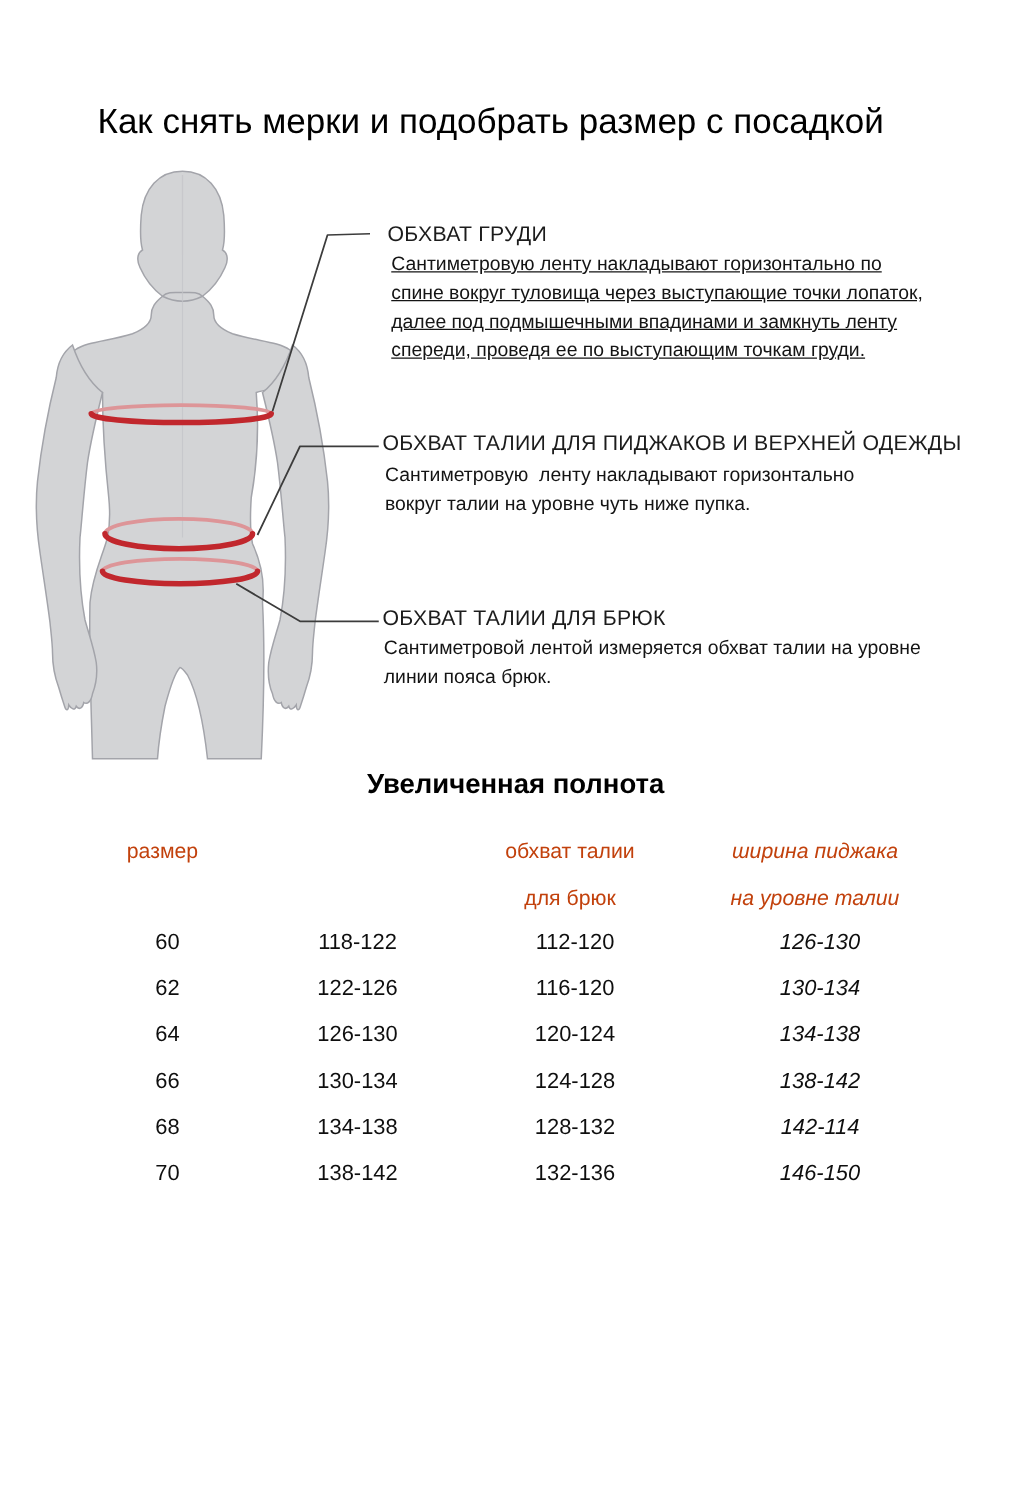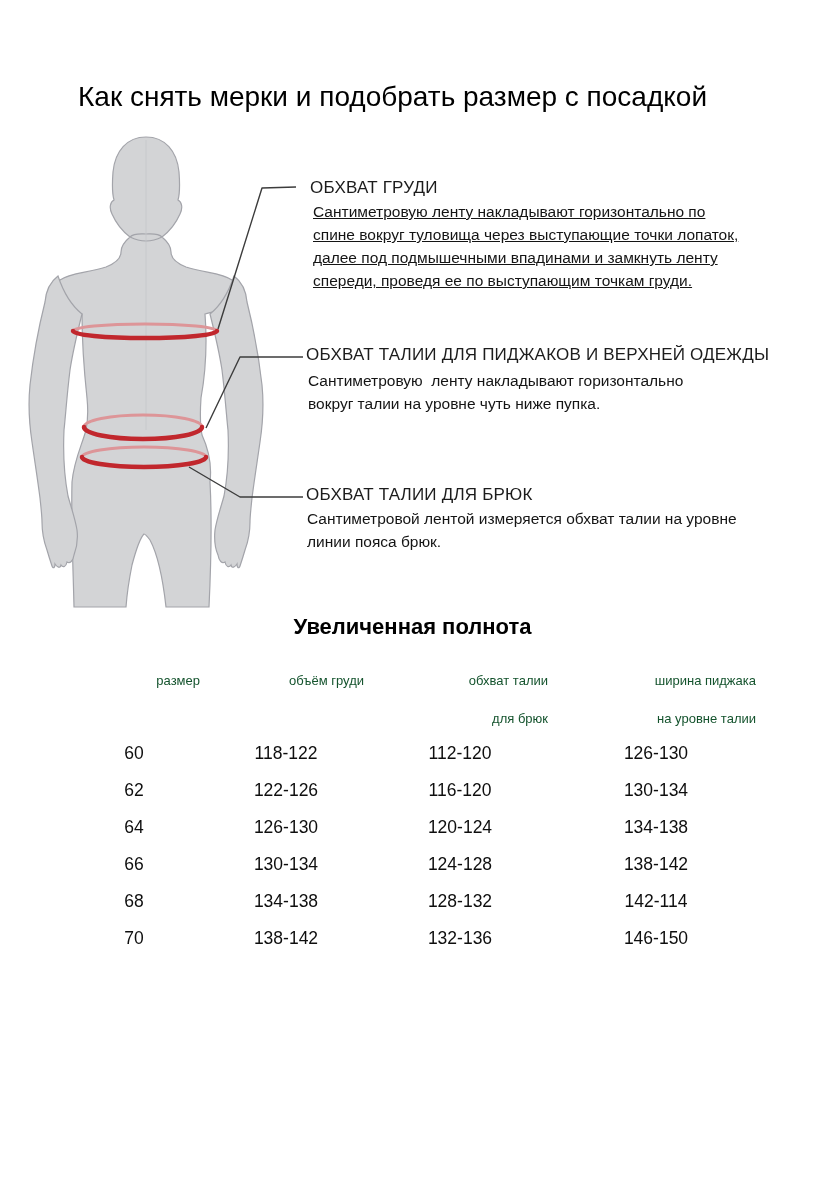--- a/index.html
+++ b/index.html
@@ -27,22 +27,22 @@
   .sec3-body{left:307px;top:507px;}
   .table-title{
     left:0;top:614px;width:825px;text-align:center;
     font-size:22px;font-weight:bold;color:#000;
   }
   .t-head{left:60px;top:662px;display:flex;}
   .t-body{left:64px;top:735px;}
   .t-col1{width:140px;}
   .t-col2{width:164px;}
   .t-col3{width:184px;}
-  .t-col4{width:208px;}
-  .t-head .hcell{text-align:right;font-size:13px;color:#14532d;}
+  .t-col4{width:208px;font-style:italic;}
+  .t-head .hcell{text-align:center;font-size:17px;color:#c2410c;}
   .t-head .hline{line-height:38px;height:38px;}
   .t-row{display:flex;height:37px;align-items:center;}
   .t-row .cell{text-align:center;font-size:17.5px;color:#0e0e0e;}
 </style>
 </head>
 <body>
 
 <div class="abs page-title">Как снять мерки и подобрать размер с посадкой</div>
 
 <div class="abs figure-wrap">
@@ -157,21 +157,20 @@
 линии пояса брюк.</div>
 
 <div class="abs table-title">Увеличенная полнота</div>
 
 <div class="abs t-head">
   <div class="hcell t-col1">
     <div class="hline">размер</div>
     <div class="hline"></div>
   </div>
   <div class="hcell t-col2">
-    <div class="hline">объём груди</div>
     <div class="hline"></div>
   </div>
   <div class="hcell t-col3">
     <div class="hline">обхват талии</div>
     <div class="hline">для брюк</div>
   </div>
   <div class="hcell t-col4">
     <div class="hline">ширина пиджака</div>
     <div class="hline">на уровне талии</div>
   </div>

